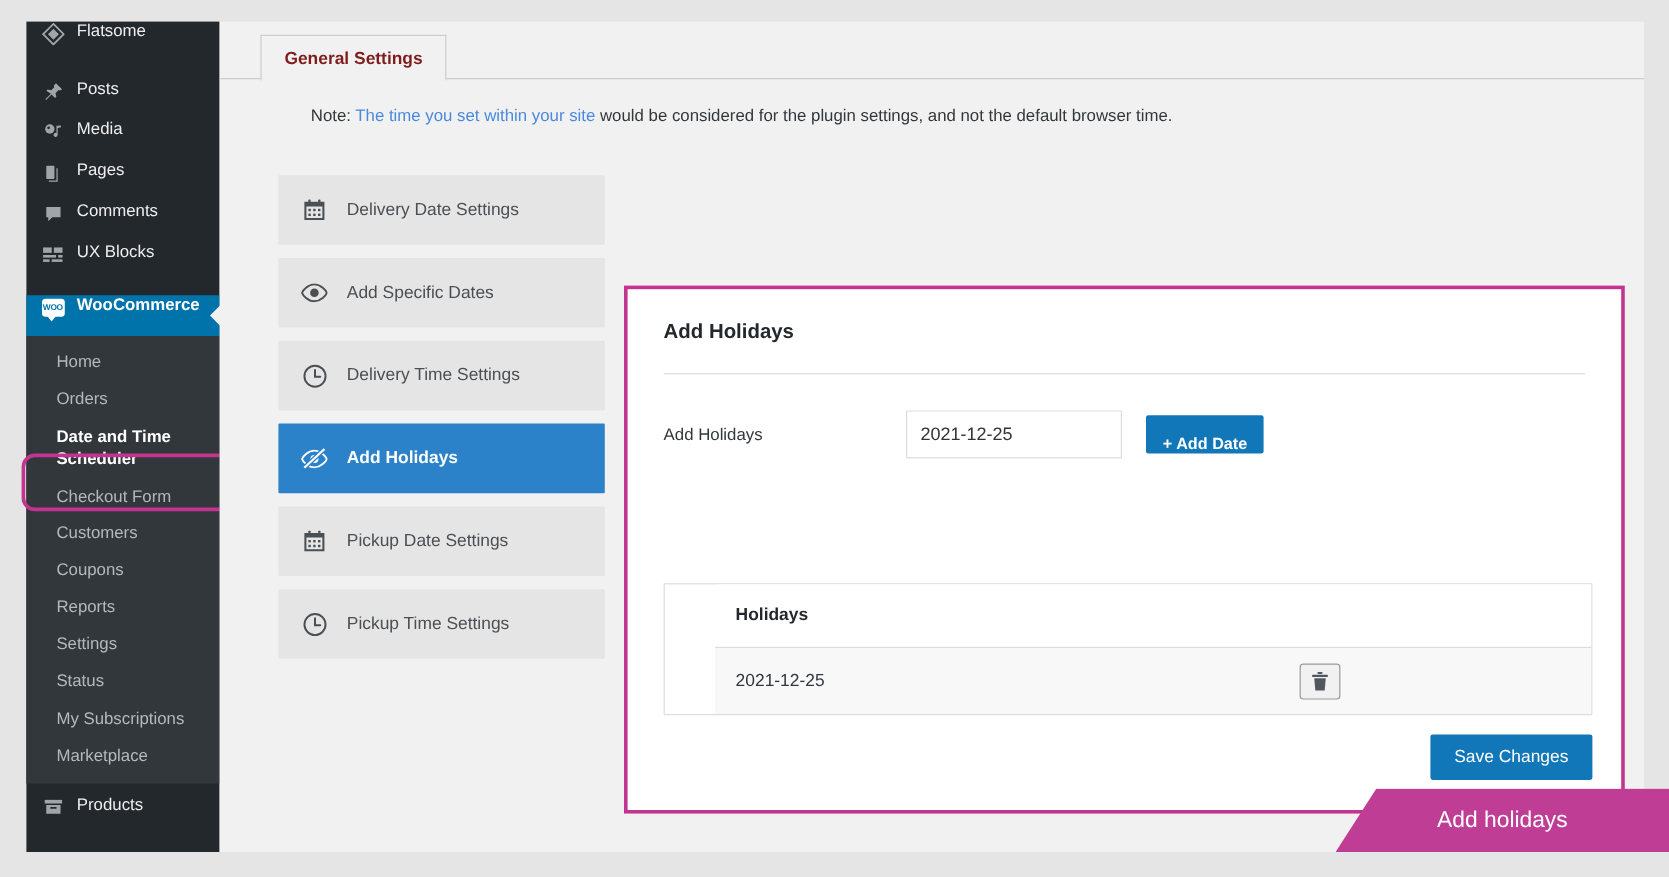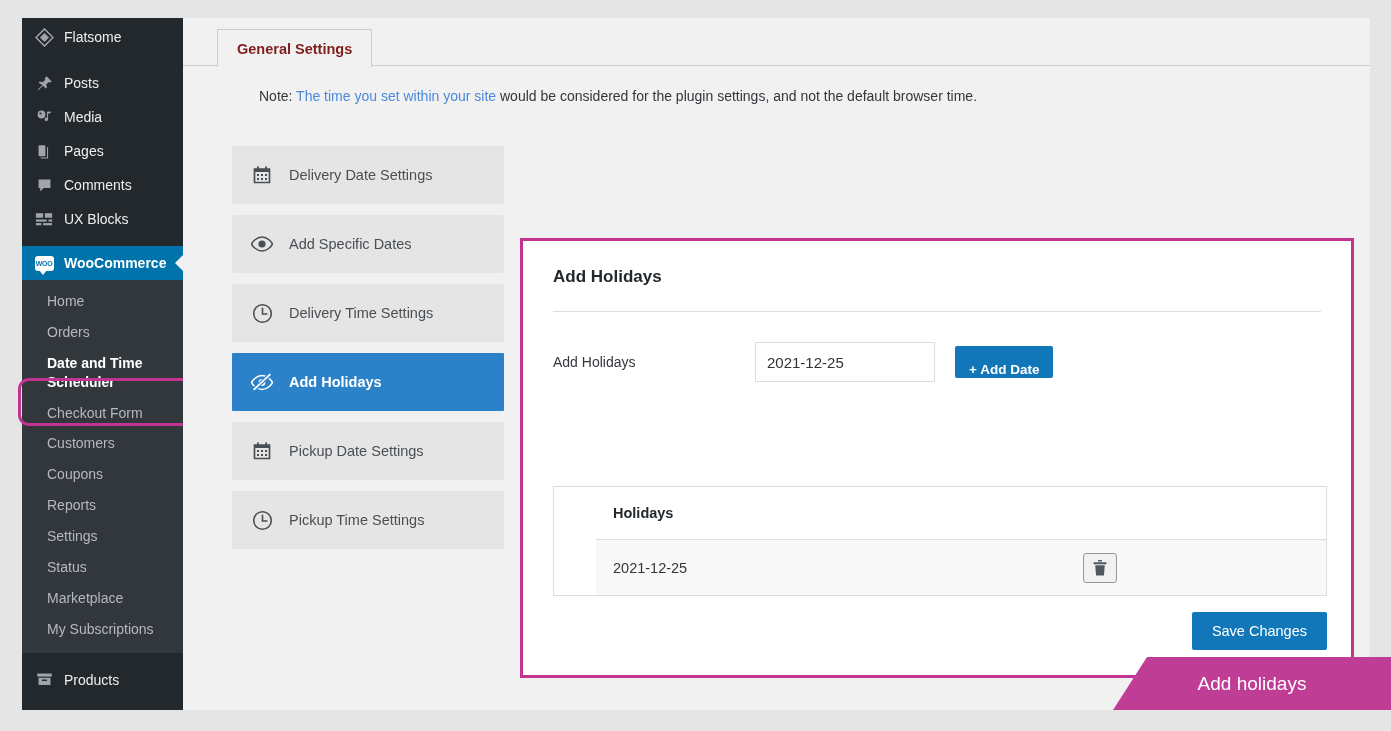--- a/index.html
+++ b/index.html
@@ -13,21 +13,21 @@
 
   
   #sidebar {
     position: absolute; left: 22px; top: 18px;
     width: 161px; height: 692px;
     background: #23282d;
     color: #b4b9be;
     font-size: 14px;
   }
   .side-item {
-    display: flex; align-items: center;
+    display: flex; align-items: flex-start;
     height: 34px; padding-left: 11px;
     color: #eeeeee; position: relative;
   }
   .side-item .ic { width: 22px; height: 20px; display: flex; align-items: center; justify-content: center; margin-right: 9px; flex: 0 0 22px; }
   .side-item .ic svg { display: block; fill: #a0a5aa; }
   .side-item .lbl { font-size: 14px; line-height: 1; white-space: nowrap; }
 
   .side-sep { height: 10px; }
 
   .side-item.brand { height: 38px; margin-bottom: 10px; }
@@ -289,22 +289,22 @@
     <div id="submenu">
       <a class="sub-item">Home</a>
       <a class="sub-item">Orders</a>
       <a class="sub-item hl">Date and Time Scheduler</a>
       <a class="sub-item">Checkout Form</a>
       <a class="sub-item">Customers</a>
       <a class="sub-item">Coupons</a>
       <a class="sub-item">Reports</a>
       <a class="sub-item">Settings</a>
       <a class="sub-item">Status</a>
+      <a class="sub-item">My Subscriptions</a>
       <a class="sub-item">Marketplace</a>
-      <a class="sub-item">My Subscriptions</a>
     </div>
 
     <div class="side-sep"></div>
 
     <div class="side-item">
       <span class="ic">
         <svg width="17" height="15" viewBox="0 0 20 17">
             <rect x="1.5" y="1.5" width="17" height="3.6"></rect>
             <path d="M3 6.5h14V15H3z"></path>
             <rect x="7" y="8.5" width="6" height="1.7" fill="#23282d"></rect>

